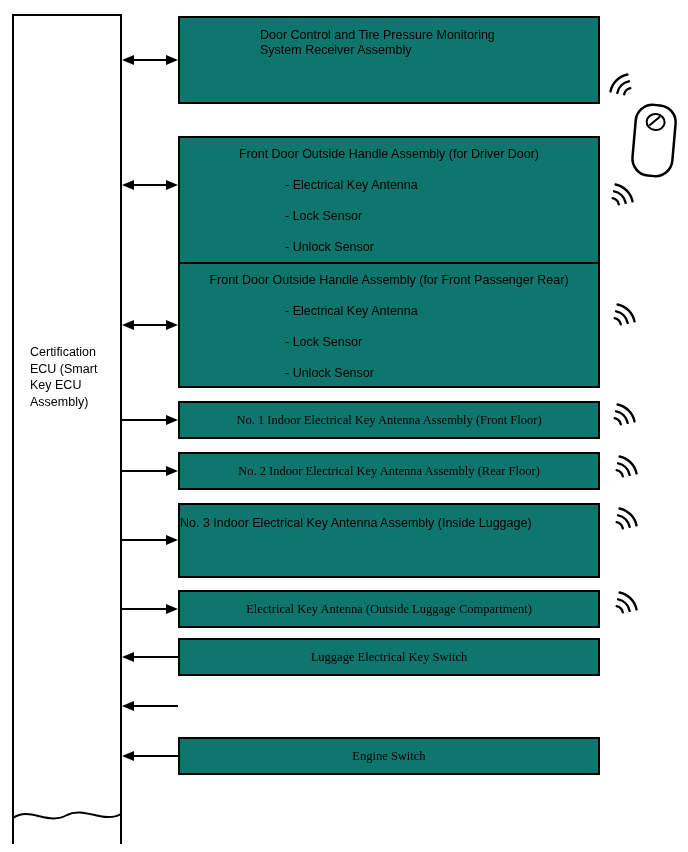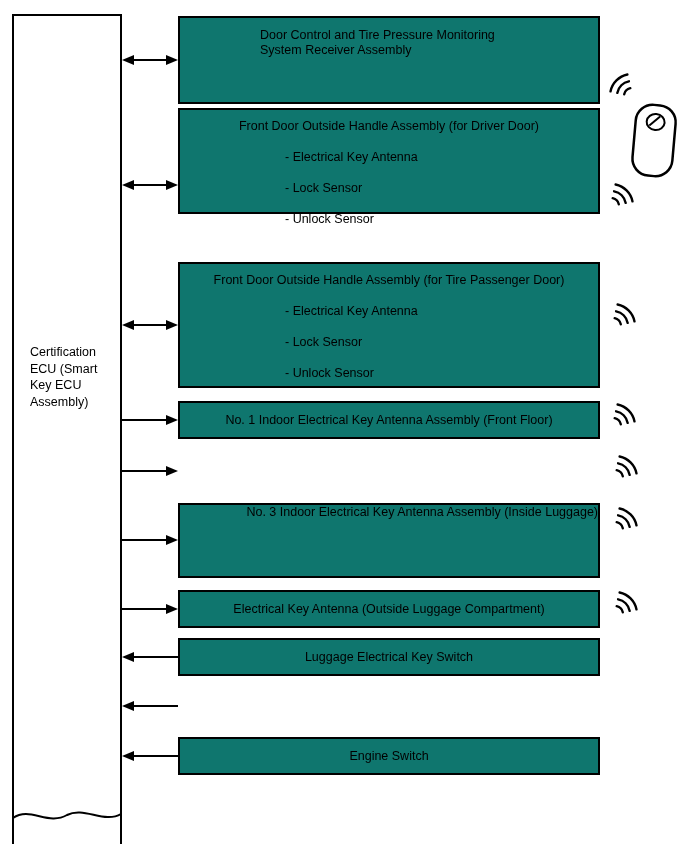--- a/index.html
+++ b/index.html
@@ -32,24 +32,25 @@
   
   .node {
     position: absolute;
     left: 178px; width: 422px;
     border: 2px solid #000; background: #0f766e;
     font-size: 12.5px; line-height: 1.2;
   }
   .node.center {
     display: flex; align-items: center; justify-content: center;
     text-align: center;
+    font-family: Liberation Serif, serif;
   }
   .node.top-text {
-    display: flex; align-items: flex-start; justify-content: flex-end;
-    text-align: center; 
+    display: flex; align-items: flex-start; justify-content: flex-start;
+    text-align: center; padding-top: 11px;
   }
   .node-title-block {
     width: 258px; margin: 10px auto 0; text-align: left;
   }
   .node-title { text-align: center; padding-top: 9px; }
   .sub-list { margin-top: 14px; padding-left: 105px; }
   .sub-item { margin-bottom: 16px; margin-top: 16px; }
 
   
   .arrow { position: absolute; left: 122px; width: 56px; height: 18px; }
@@ -69,41 +70,44 @@
   <div class="ecu-box"></div>
   <div class="ecu-label">Certification ECU (Smart Key ECU Assembly)</div>
   <svg class="break-wave" viewBox="0 0 110 30">
     <path d="M1 18 C 18 6, 36 26, 55 15 C 72 6, 92 24, 109 14" fill="none" stroke="#000" stroke-width="2"></path>
   </svg>
 
   <div class="node" style="top:16px;height:88px">
     <div class="node-title-block">Door Control and Tire Pressure Monitoring System Receiver Assembly</div>
   </div>
 
-  <div class="node" style="top:108px;height:106px">
+  <div class="node" style="top:136px;height:128px">
     <div class="node-title">Front Door Outside Handle Assembly (for Driver Door)</div>
     <div class="sub-list">
       <div class="sub-item">- Electrical Key Antenna</div>
       <div class="sub-item">- Lock Sensor</div>
       <div class="sub-item">- Unlock Sensor</div>
     </div>
   </div>
 
   <div class="node" style="top:262px;height:126px">
-    <div class="node-title">Front Door Outside Handle Assembly (for Tire Passenger Door)</div>
+    <div class="node-title">Front Door Outside Handle Assembly (for Front Passenger Rear)</div>
     <div class="sub-list">
       <div class="sub-item">- Electrical Key Antenna</div>
       <div class="sub-item">- Lock Sensor</div>
       <div class="sub-item">- Unlock Sensor</div>
     </div>
   </div>
 
   <div class="node center" style="top:401px;height:38px">
     <span>No. 1 Indoor Electrical Key Antenna Assembly (Front Floor)</span>
   </div>
+  <div class="node center" style="top:452px;height:38px">
+    <span>No. 2 Indoor Electrical Key Antenna Assembly (Rear Floor)</span>
+  </div>
   <div class="node top-text" style="top:503px;height:75px">
     <span>No. 3 Indoor Electrical Key Antenna Assembly (Inside Luggage)</span>
   </div>
   <div class="node center" style="top:590px;height:38px">
     <span>Electrical Key Antenna (Outside Luggage Compartment)</span>
   </div>
 
   <div class="node center" style="top:638px;height:38px">
     <span>Luggage Electrical Key Switch</span>
   </div>

